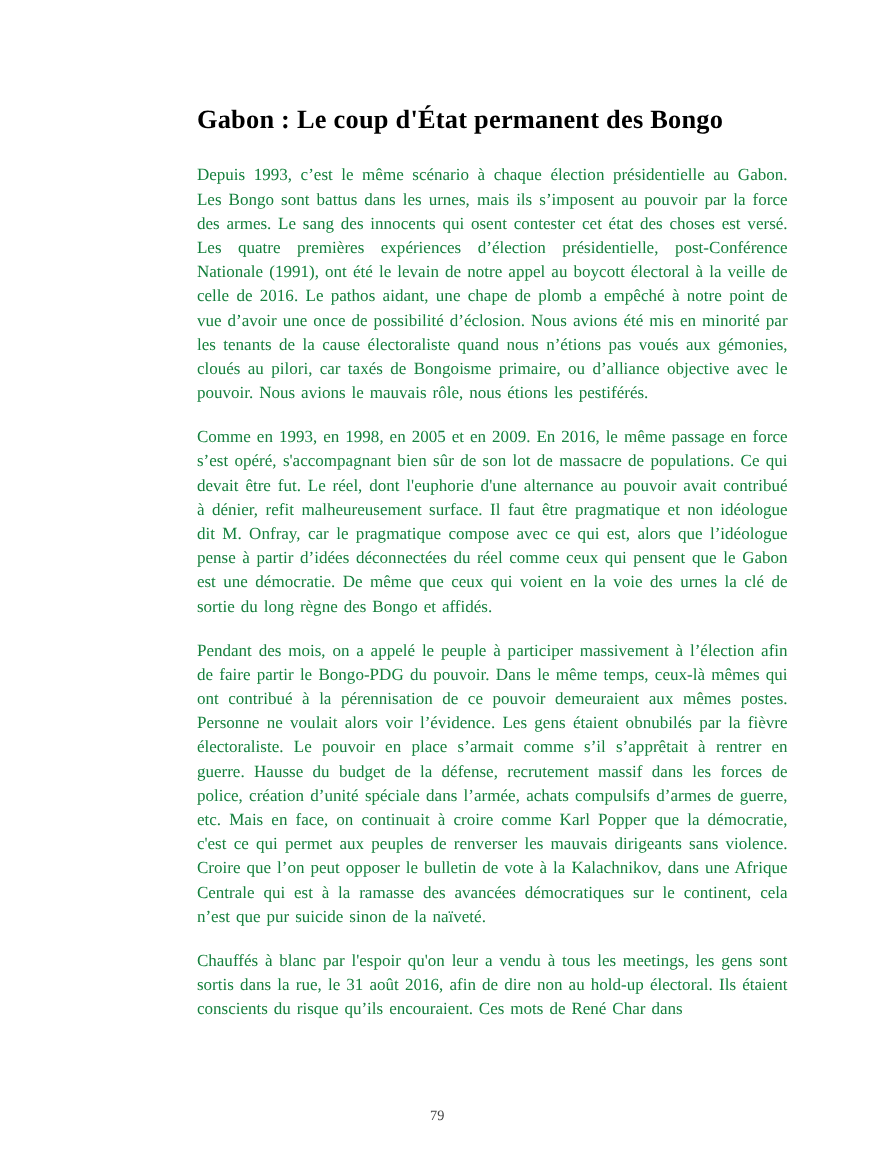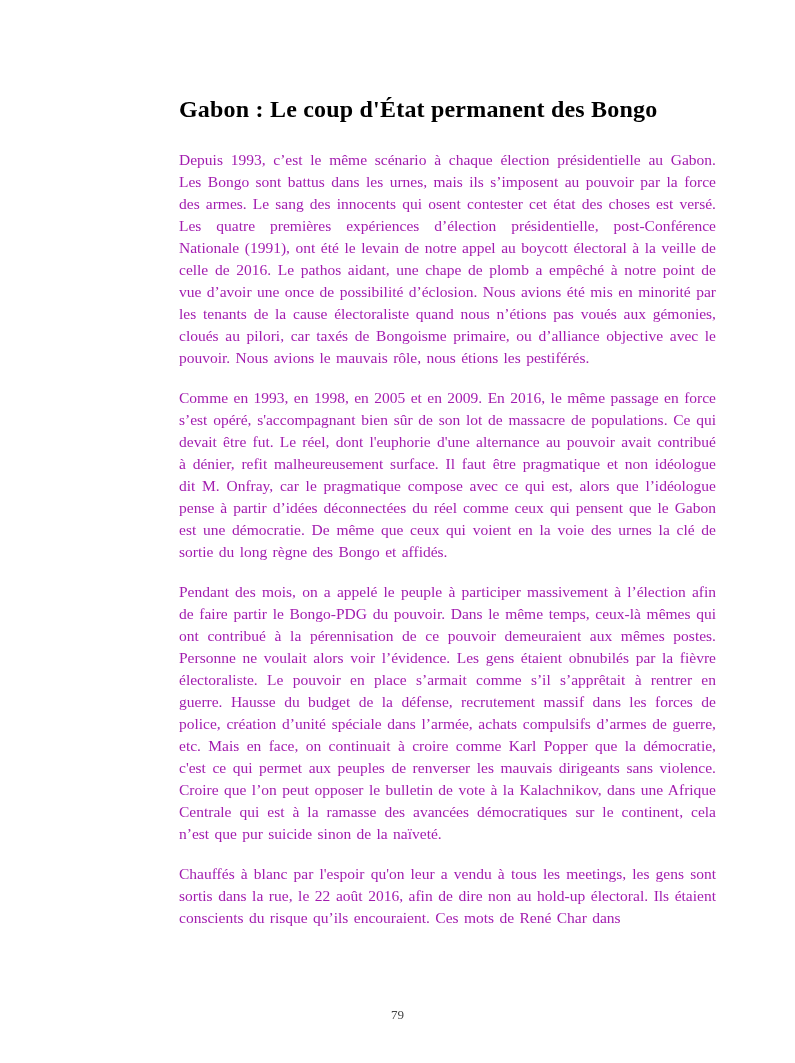--- a/index.html
+++ b/index.html
@@ -24,21 +24,21 @@
   .doc-title {
     font-size: 24px;
     font-weight: bold;
     color: #000000;
     margin-bottom: 26px;
     letter-spacing: 0.2px;
   }
   .paragraph {
     font-size: 15.5px;
     line-height: 22px;
-    color: #a21caf;
+    color: #15803d;
     text-align: justify;
     text-justify: inter-word;
     word-spacing: 1.5px;
     margin-bottom: 18px;
   }
   .page-footer {
     position: absolute;
     bottom: 40px;
     left: 0;
     width: 100%;
@@ -51,18 +51,18 @@
 </style>
 </head>
 <body>
 
 <div class="page">
   <div class="content">
     <h1 class="doc-title">Gabon : Le coup d'État permanent des Bongo</h1>
     <p class="paragraph">Depuis 1993, c’est le même scénario à chaque élection présidentielle au Gabon. Les Bongo sont battus dans les urnes, mais ils s’imposent au pouvoir par la force des armes. Le sang des innocents qui osent contester cet état des choses est versé. Les quatre premières expériences d’élection présidentielle, post-Conférence Nationale (1991), ont été le levain de notre appel au boycott électoral à la veille de celle de 2016. Le pathos aidant, une chape de plomb a empêché à notre point de vue d’avoir une once de possibilité d’éclosion. Nous avions été mis en minorité par les tenants de la cause électoraliste quand nous n’étions pas voués aux gémonies, cloués au pilori, car taxés de Bongoisme primaire, ou d’alliance objective avec le pouvoir. Nous avions le mauvais rôle, nous étions les pestiférés.</p>
     <p class="paragraph">Comme en 1993, en 1998, en 2005 et en 2009. En 2016, le même passage en force s’est opéré, s'accompagnant bien sûr de son lot de massacre de populations. Ce qui devait être fut. Le réel, dont l'euphorie d'une alternance au pouvoir avait contribué à dénier, refit malheureusement surface. Il faut être pragmatique et non idéologue dit M. Onfray, car le pragmatique compose avec ce qui est, alors que l’idéologue pense à partir d’idées déconnectées du réel comme ceux qui pensent que le Gabon est une démocratie. De même que ceux qui voient en la voie des urnes la clé de sortie du long règne des Bongo et affidés.</p>
     <p class="paragraph">Pendant des mois, on a appelé le peuple à participer massivement à l’élection afin de faire partir le Bongo-PDG du pouvoir. Dans le même temps, ceux-là mêmes qui ont contribué à la pérennisation de ce pouvoir demeuraient aux mêmes postes. Personne ne voulait alors voir l’évidence. Les gens étaient obnubilés par la fièvre électoraliste. Le pouvoir en place s’armait comme s’il s’apprêtait à rentrer en guerre. Hausse du budget de la défense, recrutement massif dans les forces de police, création d’unité spéciale dans l’armée, achats compulsifs d’armes de guerre, etc. Mais en face, on continuait à croire comme Karl Popper que la démocratie, c'est ce qui permet aux peuples de renverser les mauvais dirigeants sans violence. Croire que l’on peut opposer le bulletin de vote à la Kalachnikov, dans une Afrique Centrale qui est à la ramasse des avancées démocratiques sur le continent, cela n’est que pur suicide sinon de la naïveté.</p>
-    <p class="paragraph">Chauffés à blanc par l'espoir qu'on leur a vendu à tous les meetings, les gens sont sortis dans la rue, le 22 août 2016, afin de dire non au hold-up électoral. Ils étaient conscients du risque qu’ils encouraient. Ces mots de René Char dans</p>
+    <p class="paragraph">Chauffés à blanc par l'espoir qu'on leur a vendu à tous les meetings, les gens sont sortis dans la rue, le 31 août 2016, afin de dire non au hold-up électoral. Ils étaient conscients du risque qu’ils encouraient. Ces mots de René Char dans</p>
   </div>
   <div class="page-footer">
     <span class="page-number">79</span>
   </div>
 </div>
 
 </body></html>

